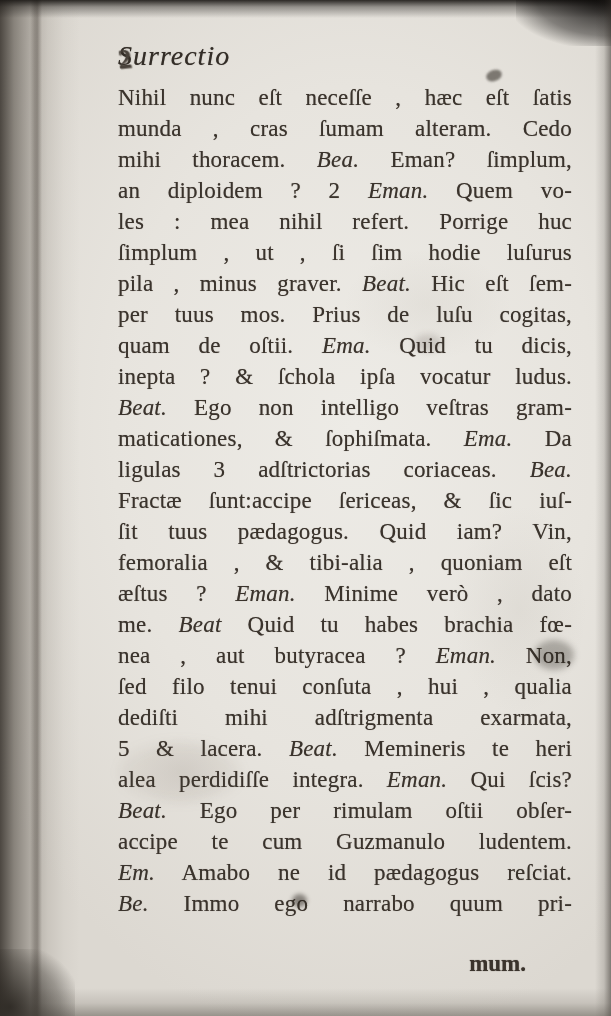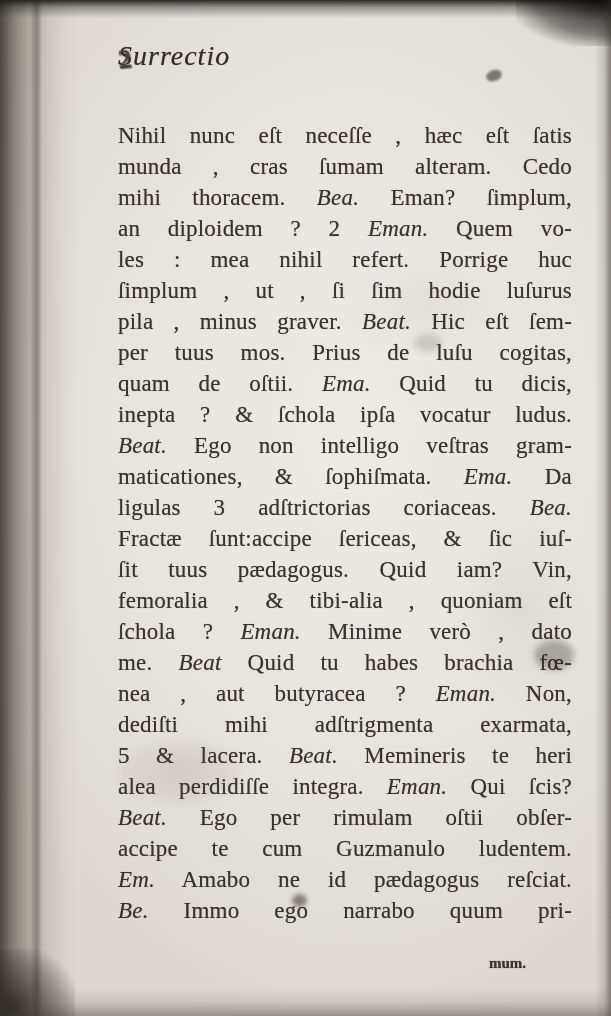--- a/index.html
+++ b/index.html
@@ -38,31 +38,31 @@
   .stain.s3{left:292px;top:894px;width:15px;height:13px;background:rgba(38,32,26,0.48);filter:blur(2px);}
   .stain.s4{left:414px;top:334px;width:28px;height:18px;background:rgba(60,52,44,0.16);filter:blur(3px);}
   .stain.s5{left:120px;top:742px;width:120px;height:60px;background:rgba(110,100,86,0.07);filter:blur(6px);}
 
   
   .header{position:absolute;left:118px;top:40px;width:454px;height:36px;}
   .pagenum{position:absolute;left:0;top:4px;font-size:27px;font-weight:bold;color:#4a433c;
     filter:blur(0.5px);transform:rotate(-6deg);text-shadow:1px 1px 1px rgba(60,52,44,0.6);}
   .running{display:block;text-align:left;font-style:italic;font-size:28px;color:#332d27;
     letter-spacing:1px;text-shadow:0 0 0.8px rgba(45,38,32,0.6);}
-  .textblock{position:absolute;left:118px;top:82px;width:454px;margin-top:38px;}
+  .textblock{position:absolute;left:118px;top:82px;width:454px;}
   .line{
     height:31px;overflow:hidden;
     text-align:justify;text-align-last:justify;
     font-size:23px;line-height:31px;color:#3a332c;
     letter-spacing:0.2px;
     text-shadow:0 0 0.7px rgba(52,44,36,0.55);
   }
   .line .sp{font-style:italic;}
   .catch{position:absolute;left:118px;top:948px;width:454px;box-sizing:border-box;
-    text-align:right;padding-right:46px;font-size:15px;line-height:31px;color:#3a332c;
+    text-align:right;padding-right:46px;font-size:23px;line-height:31px;color:#3a332c;
     font-weight:bold;filter:blur(0.3px);text-shadow:0 0 1px rgba(45,38,32,0.7);}
 </style>
 </head>
 <body>
 
 <div class="scan">
   <div class="paper"></div>
 
   <div class="header">
     <span class="pagenum">2</span>
@@ -79,23 +79,24 @@
       <div class="line"><span>pila , minus graver. </span><span class="sp">Beat.</span><span> Hic eſt ſem-</span></div>
       <div class="line"><span>per tuus mos. Prius de luſu cogitas,</span></div>
       <div class="line"><span>quam de oſtii. </span><span class="sp">Ema.</span><span> Quid tu dicis,</span></div>
       <div class="line"><span>inepta ? &amp; ſchola ipſa vocatur ludus.</span></div>
       <div class="line"><span class="sp">Beat.</span><span> Ego non intelligo veſtras gram-</span></div>
       <div class="line"><span>maticationes, &amp; ſophiſmata. </span><span class="sp">Ema.</span><span> Da</span></div>
       <div class="line"><span>ligulas 3 adſtrictorias coriaceas. </span><span class="sp">Bea.</span></div>
       <div class="line"><span>Fractæ ſunt:accipe ſericeas, &amp; ſic iuſ-</span></div>
       <div class="line"><span>ſit tuus pædagogus. Quid iam? Vin,</span></div>
       <div class="line"><span>femoralia , &amp; tibi-alia , quoniam eſt</span></div>
-      <div class="line"><span>ſchola ? </span><span class="sp">Eman.</span><span> Minime verò , dato</span></div>
+      <div class="line"><span>æſtus ? </span><span class="sp">Eman.</span><span> Minime verò , dato</span></div>
       <div class="line"><span>me. </span><span class="sp">Beat</span><span> Quid tu habes brachia fœ-</span></div>
       <div class="line"><span>nea , aut butyracea ? </span><span class="sp">Eman.</span><span> Non,</span></div>
+      <div class="line"><span>ſed filo tenui conſuta , hui , qualia</span></div>
       <div class="line"><span>dediſti mihi adſtrigmenta exarmata,</span></div>
       <div class="line"><span>5 &amp; lacera. </span><span class="sp">Beat.</span><span> Memineris te heri</span></div>
       <div class="line"><span>alea perdidiſſe integra. </span><span class="sp">Eman.</span><span> Qui ſcis?</span></div>
       <div class="line"><span class="sp">Beat.</span><span> Ego per rimulam oſtii obſer-</span></div>
       <div class="line"><span>accipe te cum Guzmanulo ludentem.</span></div>
       <div class="line"><span class="sp">Em.</span><span> Amabo ne id pædagogus reſciat.</span></div>
       <div class="line"><span class="sp">Be.</span><span> Immo ego narrabo quum pri-</span></div>
     </div>
 
   <div class="catch">mum.</div>

